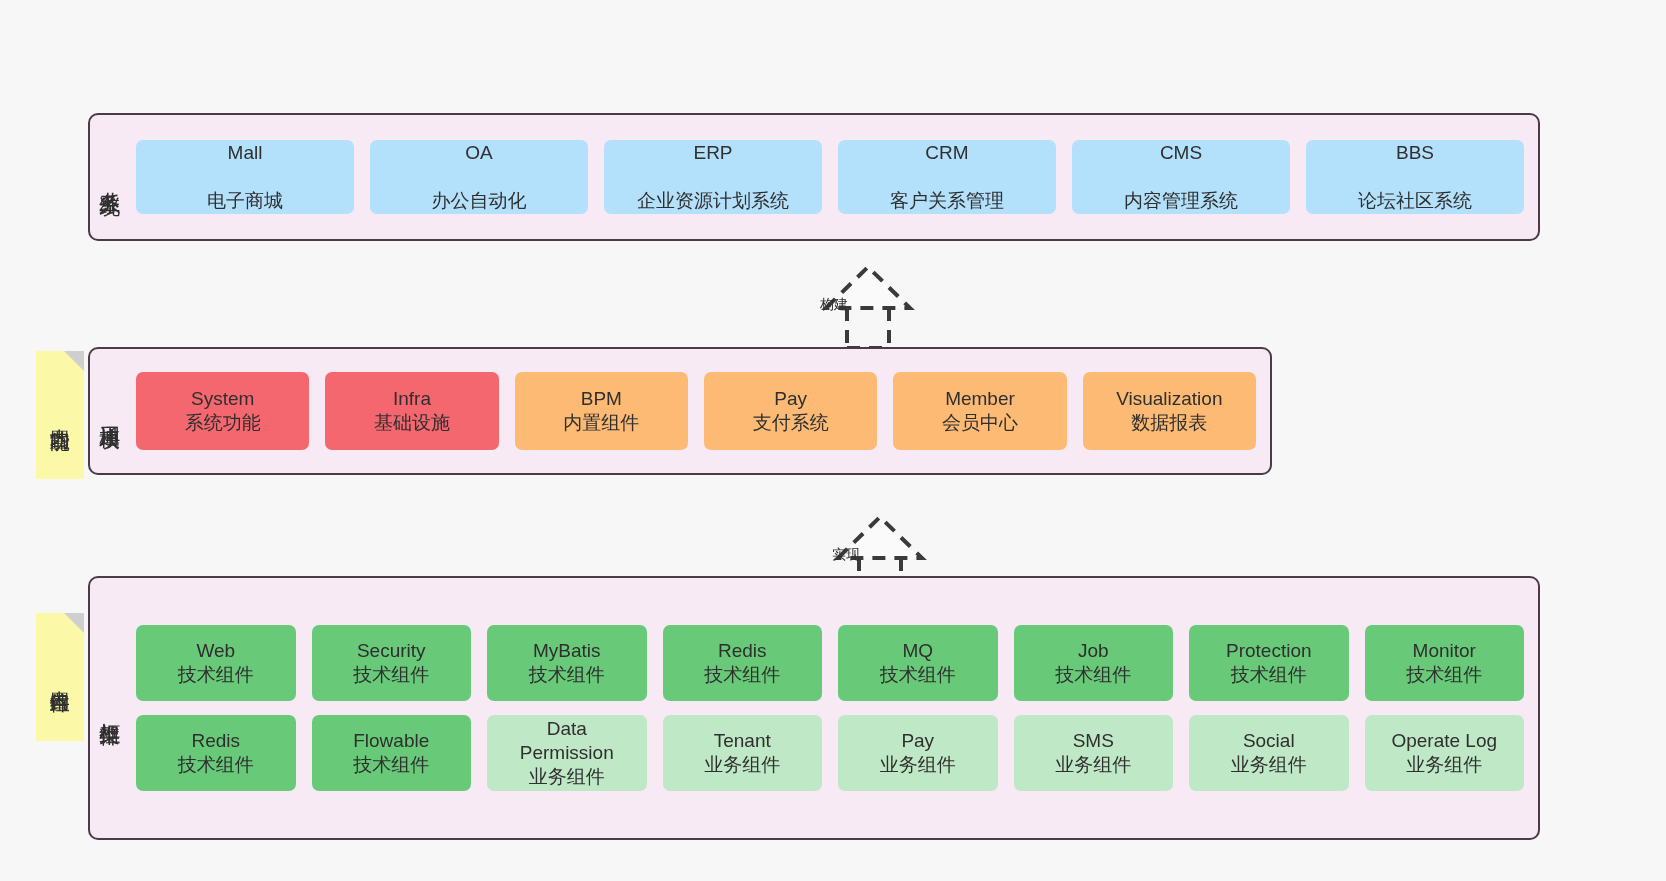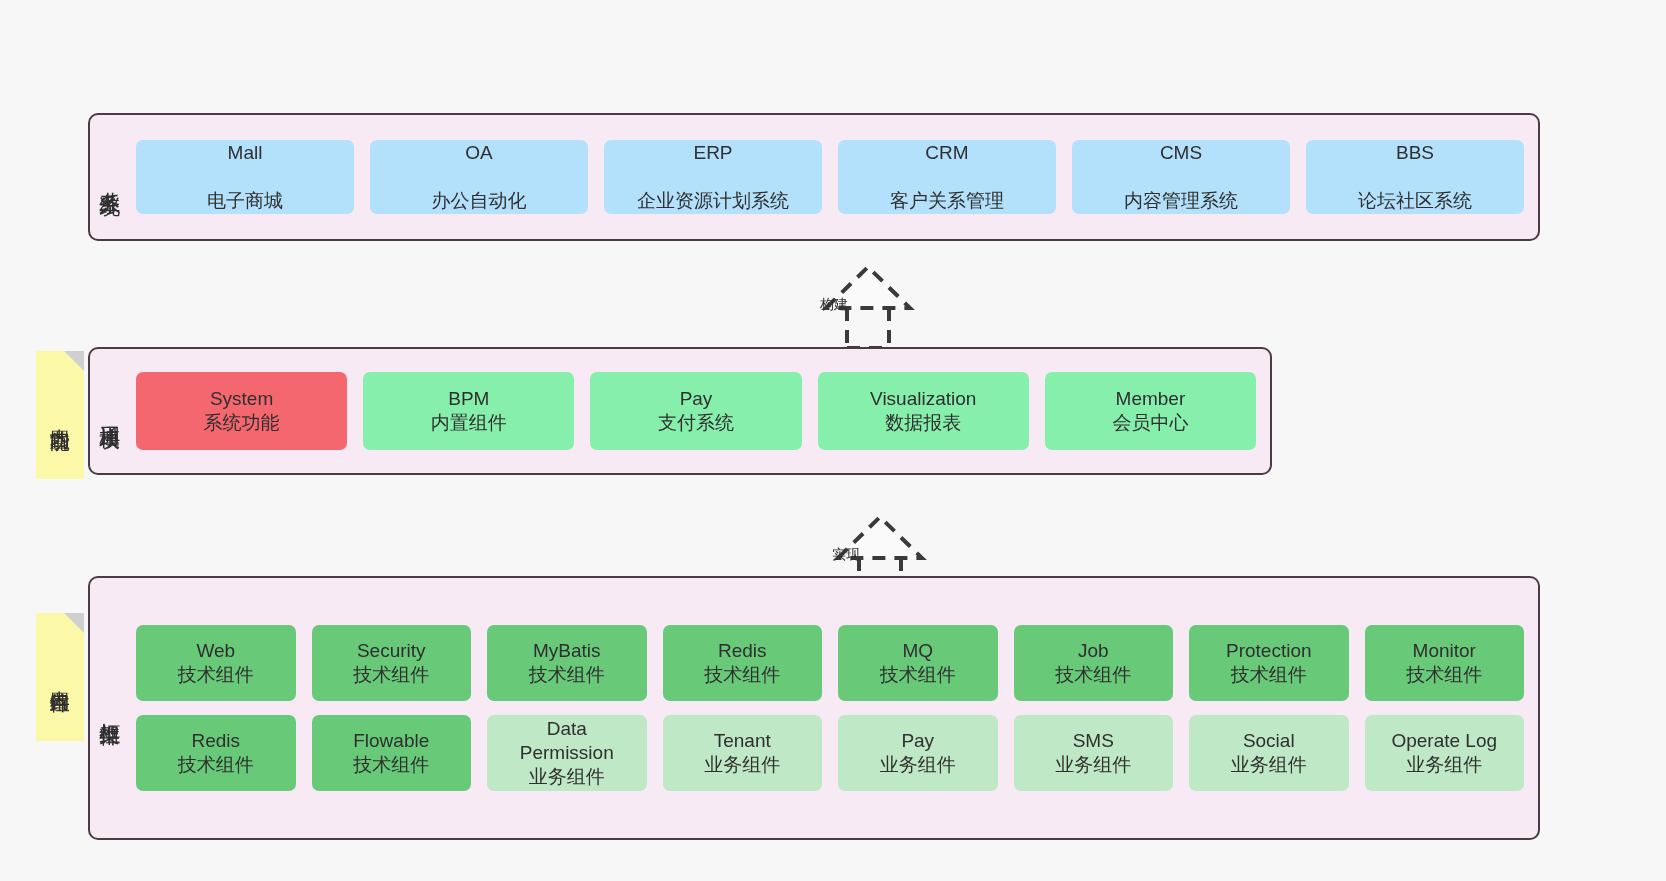--- a/index.html
+++ b/index.html
@@ -79,21 +79,21 @@
     color: #2f2f2f;
     padding: 4px 2px;
     min-width: 0;
   }
   .node .en { white-space: nowrap; }
   .node .en.wrap { white-space: normal; }
   .node .cn { white-space: nowrap; }
 
   .blue   { background: #b3e0fb; gap: 24px; }
   .red    { background: #f4676e; }
-  .pink   { background: #86efac; }
+  .pink   { background: #fdba74; }
   .green  { background: #68ca79; }
   .greenl { background: #bfe8c6; }
 
   
   .h-business .node { height: 74px; }
   .h-common   .node { height: 78px; }
   .h-frame    .node { height: 76px; }
 
   
   .sticky {
@@ -187,35 +187,39 @@
   </div>
 
   <div class="layer h-common" id="layer-common" style="left:88px; top:347px; width:1184px; height:128px;">
     <div class="layer-title">通用模块</div>
     <div class="layer-body">
       <div class="row">
         <div class="node red">
           <span class="en">System</span>
           <span class="cn">系统功能</span>
         </div>
+        <div class="node red">
+          <span class="en">Infra</span>
+          <span class="cn">基础设施</span>
+        </div>
         <div class="node pink">
           <span class="en">BPM</span>
           <span class="cn">内置组件</span>
         </div>
         <div class="node pink">
           <span class="en">Pay</span>
           <span class="cn">支付系统</span>
         </div>
         <div class="node pink">
+          <span class="en">Member</span>
+          <span class="cn">会员中心</span>
+        </div>
+        <div class="node pink">
           <span class="en">Visualization</span>
           <span class="cn">数据报表</span>
-        </div>
-        <div class="node pink">
-          <span class="en">Member</span>
-          <span class="cn">会员中心</span>
         </div>
       </div>
     </div>
   </div>
 
   <div class="arrow-wrap" style="left:770px; top:508px; width:180px; height:92px;">
     <svg width="180" height="92" viewBox="0 0 180 92">
       <path d="M 68 50 L 110 9 L 152 50 Z" fill="#fafafa" stroke="#3a3a3a" stroke-width="4" stroke-dasharray="13,9" stroke-linejoin="miter"></path>
       <path d="M 89 50 L 89 92" fill="none" stroke="#3a3a3a" stroke-width="4" stroke-dasharray="13,9"></path>
       <path d="M 131 50 L 131 92" fill="none" stroke="#3a3a3a" stroke-width="4" stroke-dasharray="13,9"></path>

